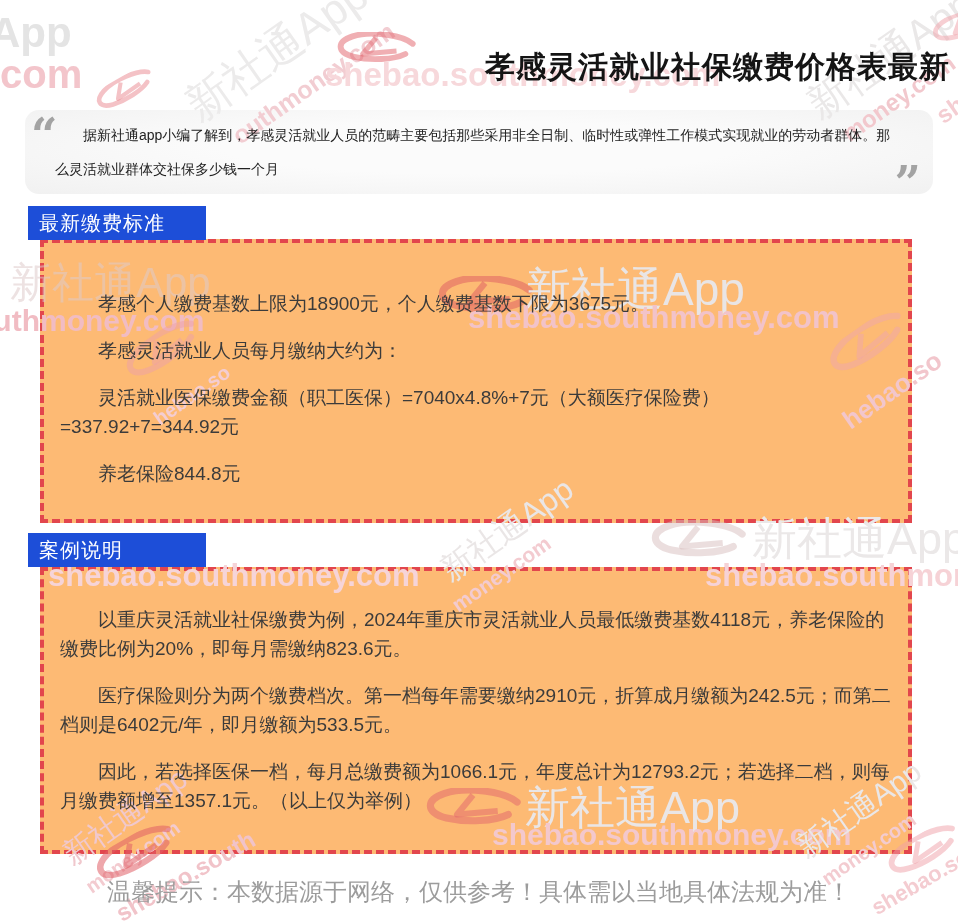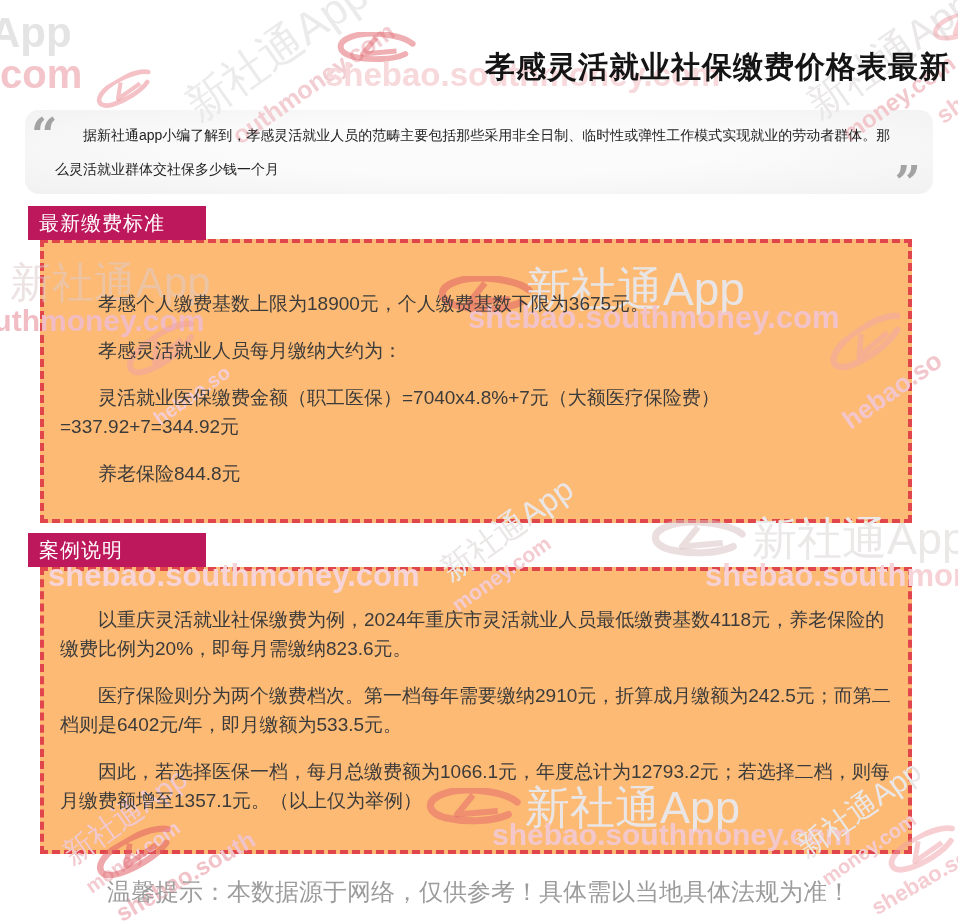--- a/index.html
+++ b/index.html
@@ -18,21 +18,21 @@
     border-radius:14px;padding:8px 30px;
     background:radial-gradient(ellipse at 50% 45%, #fbfbfb 40%, #f1f1f1 100%);
   }
   .intro-text{position:relative;z-index:3;margin:0;font-size:14px;line-height:34px;color:#222;text-indent:2em;}
   .q{position:absolute;z-index:3;font-family:"DejaVu Serif","Liberation Serif",serif;font-weight:bold;color:#a3a3a3;font-size:46px;line-height:1;}
   .q-open{left:6px;top:2px;}
   .q-close{right:12px;bottom:-12px;}
   
   .label{
     position:relative;z-index:3;margin-left:28px;width:178px;height:34px;box-sizing:border-box;
-    background:#be185d;color:#fff;font-size:20px;line-height:34px;padding-left:11px;letter-spacing:1px;
+    background:#1d4ed8;color:#fff;font-size:20px;line-height:34px;padding-left:11px;letter-spacing:1px;
   }
   .label-1{margin-top:12px;}
   .label-2{margin-top:10px;}
   
   .box{
     position:relative;margin-left:40px;width:872px;box-sizing:border-box;
     border:4px dashed #e2464d;background:#fdba74;
   }
   .box-1{height:284px;margin-top:-1px;padding:46px 16px 0 16px;}
   .box-2{height:287px;padding:34px 16px 0 16px;}

